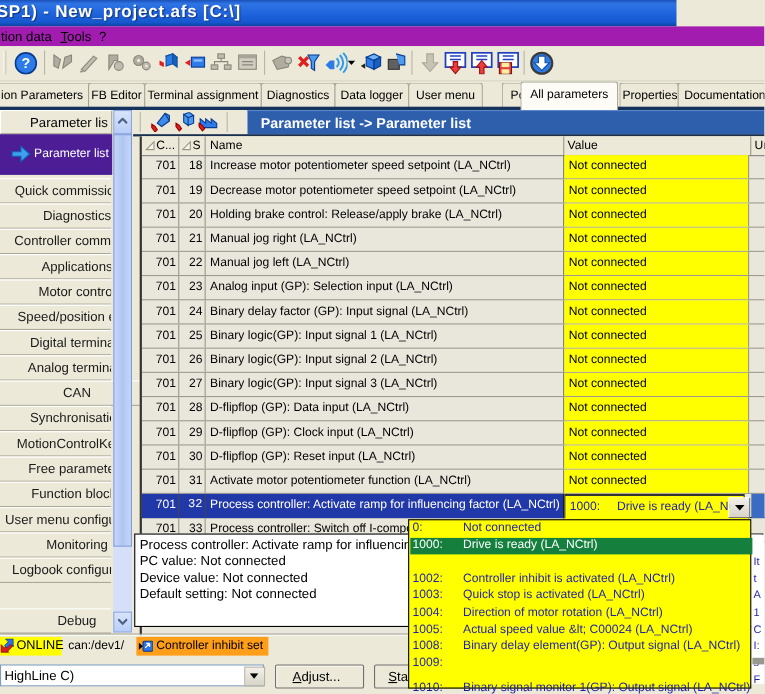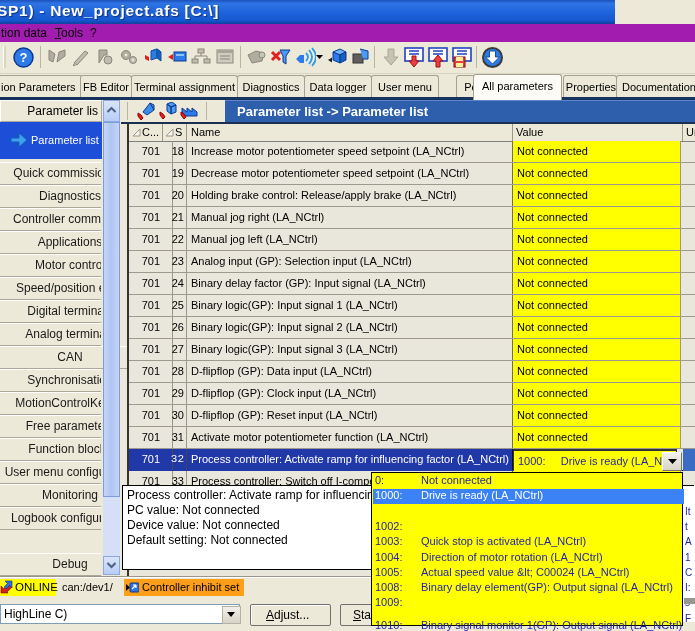--- a/index.html
+++ b/index.html
@@ -2,21 +2,21 @@
 <html><head>
 <meta charset="utf-8">
 <style>
 html,body{margin:0;padding:0;}
 body{width:695px;height:631px;position:relative;overflow:hidden;background:#ECE9D8;font-family:"Liberation Sans",sans-serif;}
 .abs{position:absolute;}
 .tab{position:absolute;top:75px;height:22px;background:#ECE9D8;border:1px solid #A5A294;border-bottom:none;border-radius:3px 3px 0 0;font-size:11px;color:#000;text-align:center;line-height:22px;white-space:nowrap;overflow:hidden;}
 .sbtn{position:absolute;left:0;width:101px;height:21px;background:#ECE9D8;border-top:1px solid #FFFFFF;border-bottom:1px solid #ACA899;overflow:hidden;}
 .sbtn span{position:absolute;left:0px;width:140px;top:3px;text-align:center;font-size:12px;color:#1a1a1a;white-space:nowrap;}
 .trow{position:absolute;left:0;width:568px;height:21px;}
-.c1{position:absolute;left:0;top:0;width:31px;height:17px;font-size:11px;text-align:right;padding-top:4px;padding-right:12px;border-right:1px solid #9a978a;}
+.c1{position:absolute;left:0;top:0;width:31px;height:17px;font-size:11px;text-align:right;padding-top:4px;padding-right:2px;border-right:1px solid #9a978a;}
 .c2{position:absolute;left:34px;top:0;width:21px;height:17px;font-size:11px;text-align:right;padding-top:4px;padding-right:2px;border-right:1px solid #9a978a;}
 .c3{position:absolute;left:58px;top:0;width:321px;height:17px;font-size:11px;padding-left:4px;padding-top:4px;white-space:nowrap;overflow:hidden;border-right:1px solid #6e6b60;}
 .c4{position:absolute;left:384px;top:0;width:163px;height:17px;background:#FFFF00;font-size:11px;padding-left:4px;padding-top:4px;white-space:nowrap;overflow:hidden;border-right:1px solid #9a978a;}
 .rowline{border-bottom:1px solid #9e9b8e;}
 .ditem{position:absolute;left:1px;width:311px;height:15px;font-size:11px;color:#1F1FA6;white-space:nowrap;}
 .ditem b{position:absolute;left:2px;font-weight:normal;}
 .ditem i{position:absolute;left:48px;font-style:normal;}
 </style>
 </head>
 <body>
@@ -179,21 +179,21 @@
       <path d="M2 14 l0 -8 5 4 0 -4 5 4 0 -4 5 4 0 4 z" fill="#2D7BE8" stroke="#0A3A90"></path>
       <path d="M1 10 l3 2 2 3 -2 2 -3 -4 z" fill="#E02020" stroke="#900"></path>
     </svg>
   <div class="abs" style="left:206px;top:2px;width:1px;height:18px;background:#b8b5a4;"></div>
 </div>
 <div class="abs" style="left:225px;top:100px;width:470px;height:21px;background:#2E5FAD;border-top:1px solid #5d86c8;">
   <div class="abs" style="left:12px;top:3px;font-size:13px;font-weight:bold;color:#fff;">Parameter list -&gt; Parameter list</div>
 </div>
 <div class="abs" style="left:121px;top:122px;width:574px;height:2px;background:#1A3050;"></div>
 
-<div class="abs" style="left:0;top:122px;width:102px;height:37px;background:#1d4ed8;">
+<div class="abs" style="left:0;top:122px;width:102px;height:37px;background:#4c1d95;">
   <svg class="abs" style="left:10px;top:10px;" width="18" height="16" viewBox="0 0 18 16">
       <path d="M1 6 h8 v-5 l8 7 -8 7 v-5 h-8 z" fill="#3FA0F0" stroke="#1060b0" stroke-width="1"></path>
     </svg>
   <div class="abs" style="left:31px;top:12px;font-size:11px;color:#fff;white-space:nowrap;">Parameter list</div>
 </div>
 <div id="sidebar">
     <div class="sbtn" style="top:162px;">
       <span>Quick commissioning</span>
     </div>
     <div class="sbtn" style="top:185px;">
@@ -431,26 +431,27 @@
   </div>
 
 </div>
 
 <div class="abs" style="left:683px;top:486px;width:12px;height:136px;background:#fff;z-index:5;"></div>
 <div class="abs" id="dropdown" style="left:371px;top:472px;width:312px;height:154px;background:#FFFF00;border:1px solid #000;box-sizing:border-box;z-index:6;">
     <div class="ditem" style="top:1px;">
       <b style="">0:</b>
       <i style="">Not connected</i>
     </div>
-    <div class="ditem" style="top:16.3px;background:#3b82f6;color:#fff;">
+    <div class="ditem" style="top:16.3px;background:#15803d;color:#fff;">
       <b style="color:#fff;">1000:</b>
       <i style="color:#fff;">Drive is ready (LA_NCtrl)</i>
     </div>
     <div class="ditem" style="top:46.900000000000006px;">
       <b style="">1002:</b>
+      <i style="">Controller inhibit is activated (LA_NCtrl)</i>
     </div>
     <div class="ditem" style="top:62.2px;">
       <b style="">1003:</b>
       <i style="">Quick stop is activated (LA_NCtrl)</i>
     </div>
     <div class="ditem" style="top:77.5px;">
       <b style="">1004:</b>
       <i style="">Direction of motor rotation  (LA_NCtrl)</i>
     </div>
     <div class="ditem" style="top:92.80000000000001px;">

